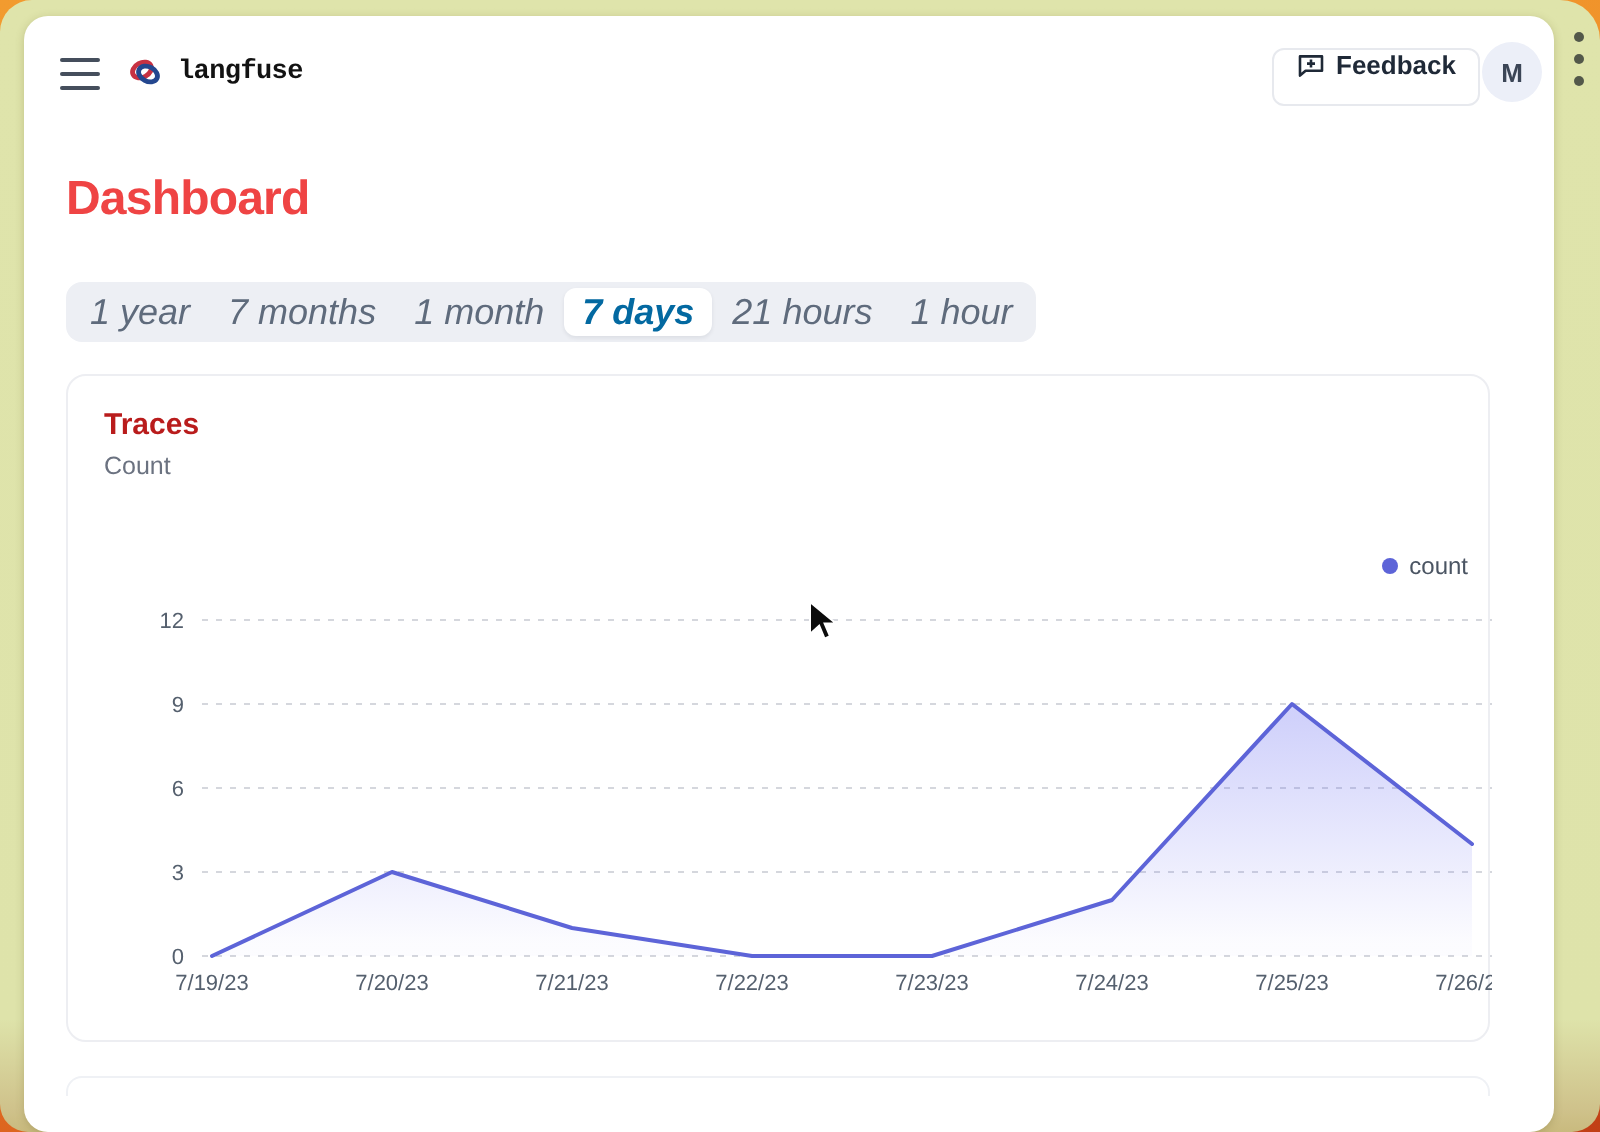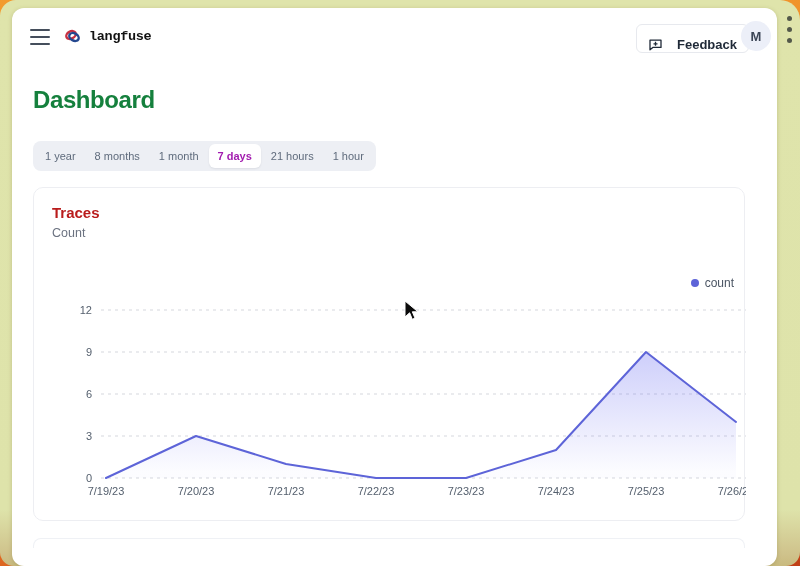--- a/index.html
+++ b/index.html
@@ -18,33 +18,33 @@
 
   
   .hdr{position:absolute;left:0;top:0;width:100%;height:60px;}
   .menu-btn{position:absolute;left:18px;top:21px;width:20px;height:16px;display:flex;
     flex-direction:column;justify-content:space-between;cursor:pointer;}
   .menu-btn i{display:block;height:2px;background:#454e5c;border-radius:1px;}
   .brand{position:absolute;left:52px;top:20px;display:flex;align-items:center;gap:8px;cursor:pointer;}
   .brand-name{font-family:"Liberation Mono","DejaVu Sans Mono",monospace;font-weight:700;
     font-size:13.5px;color:#121212;letter-spacing:-0.3px;}
   .feedback-btn{position:absolute;left:624px;top:16px;height:27px;padding:0 11px;display:flex;
-    align-items:flex-end;gap:14px;background:#fff;border:1px solid #e7e9ee;border-radius:6px;cursor:pointer;}
+    align-items:flex-start;gap:5px;background:#fff;border:1px solid #e7e9ee;border-radius:6px;cursor:pointer;}
   .feedback-btn span{font-size:13px;font-weight:600;color:#1f2937;}
   .avatar{position:absolute;left:729px;top:13px;width:30px;height:30px;border-radius:50%;
     background:#eceff8;display:flex;align-items:center;justify-content:center;
     font-size:13px;font-weight:600;color:#3b4556;cursor:pointer;}
 
-  .page-title{position:absolute;left:21px;top:78px;font-size:24px;font-weight:700;color:#15803d;letter-spacing:-0.4px;}
+  .page-title{position:absolute;left:21px;top:78px;font-size:24px;font-weight:700;color:#ef4444;letter-spacing:-0.4px;}
 
   
   .tabbar{position:absolute;left:21px;top:133px;height:30px;display:inline-flex;align-items:center;
     background:#edeff4;border-radius:8px;padding:0 3px;gap:1px;}
-  .tab{padding:0 9px;height:24px;line-height:24px;font-size:11px;color:#5f6b7c;border-radius:6px;cursor:pointer;white-space:nowrap;}
-  .tab.sel{background:#ffffff;color:#a21caf;font-weight:700;box-shadow:0 1px 2px rgba(16,24,40,.08);}
+  .tab{padding:0 9px;height:24px;line-height:24px;font-size:18px;color:#5f6b7c;border-radius:6px;cursor:pointer;white-space:nowrap;font-style:italic;}
+  .tab.sel{background:#ffffff;color:#0369a1;font-weight:700;box-shadow:0 1px 2px rgba(16,24,40,.08);}
 
   
   .card{position:absolute;left:21px;top:179px;width:712px;height:334px;background:#fff;
     border:1px solid #edeef2;border-radius:10px;box-sizing:border-box;}
   .card-title{position:absolute;left:18px;top:16px;font-size:15px;font-weight:700;color:#b91c1c;}
   .card-subtitle{position:absolute;left:18px;top:38px;font-size:12.5px;color:#6b7280;}
   .legend{position:absolute;right:10px;top:88px;display:flex;align-items:center;gap:6px;}
   .legend-dot{width:8px;height:8px;border-radius:50%;}
   .legend-label{font-size:12px;color:#4b5563;}
   #chart-svg{position:absolute;left:0;top:105px;}
@@ -95,21 +95,21 @@
         <span>Feedback</span>
       </div>
 
       <div class="avatar">M</div>
     </div>
 
     <div class="page-title">Dashboard</div>
 
     <div class="tabbar">
       <div class="tab">1 year</div>
-      <div class="tab">8 months</div>
+      <div class="tab">7 months</div>
       <div class="tab">1 month</div>
       <div class="tab sel">7 days</div>
       <div class="tab">21 hours</div>
       <div class="tab">1 hour</div>
     </div>
 
     <div class="card">
       <div class="card-title">Traces</div>
       <div class="card-subtitle">Count</div>
 

